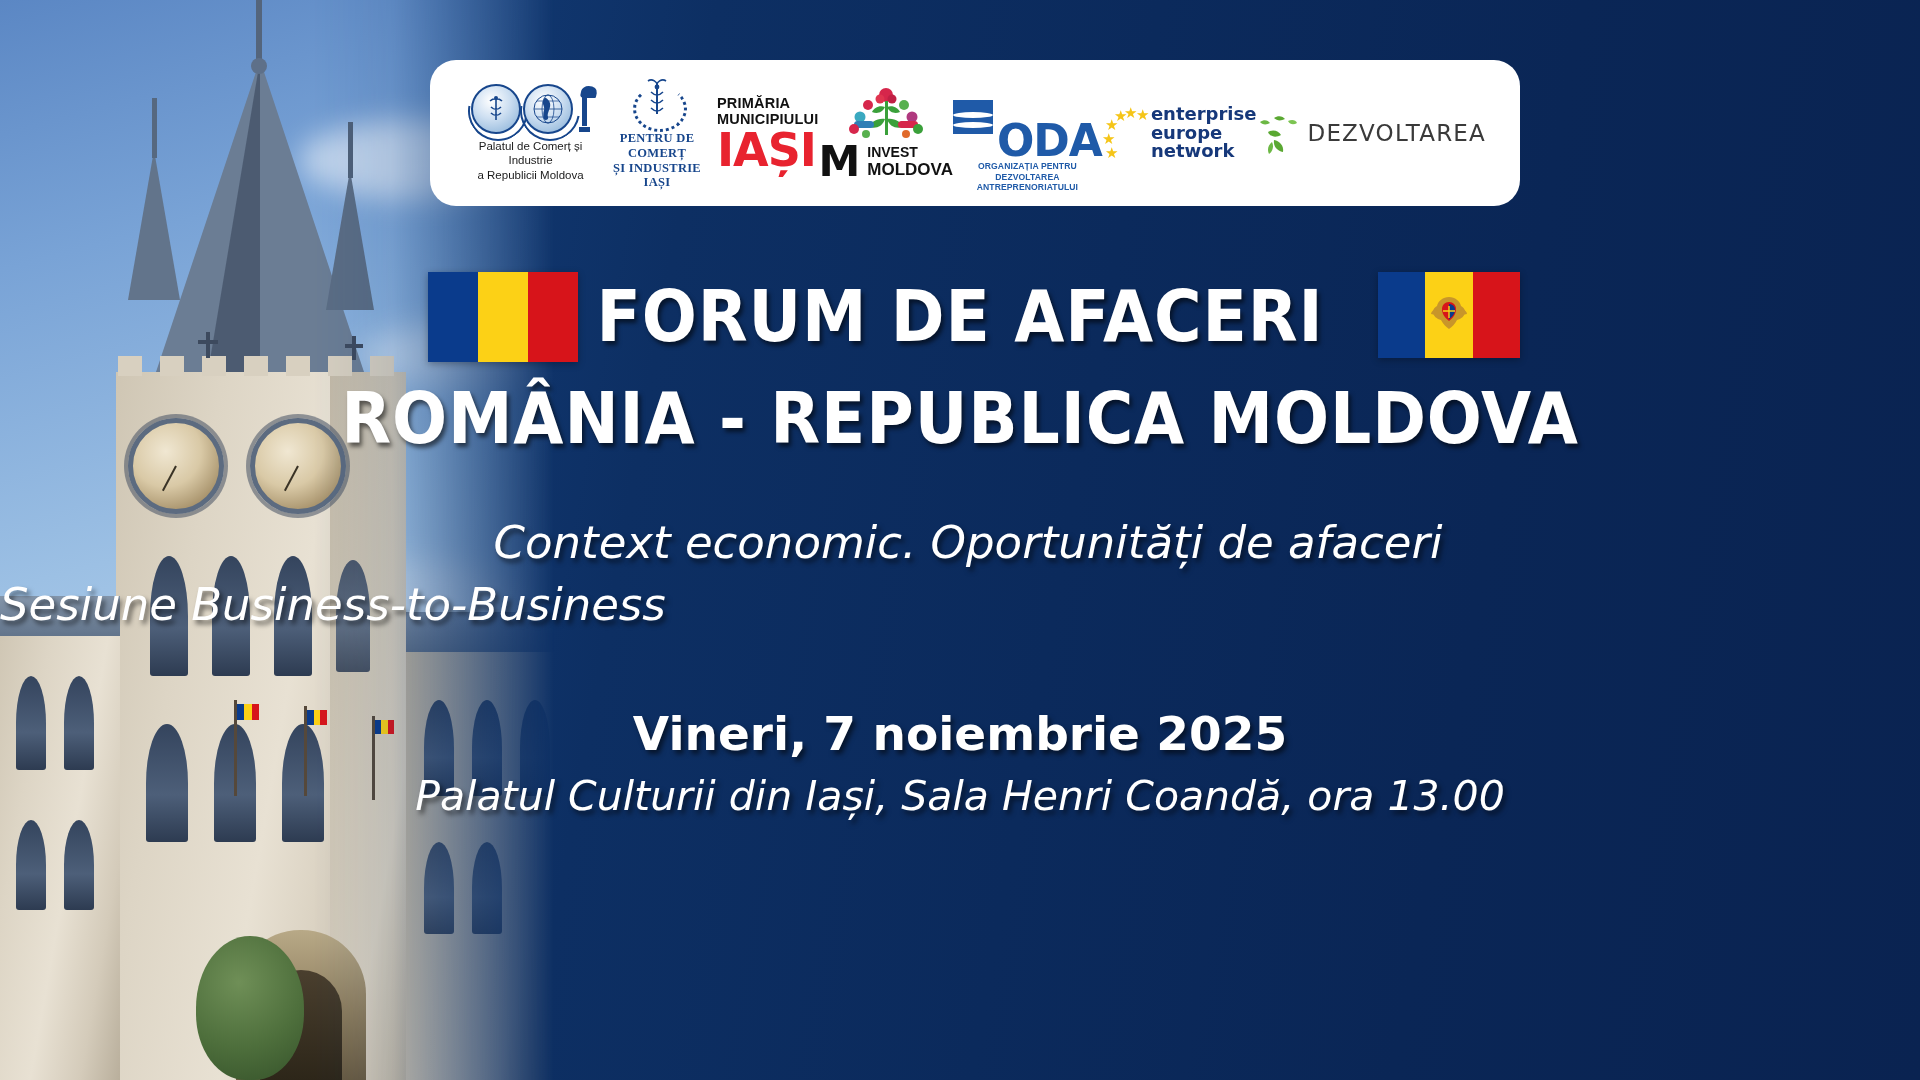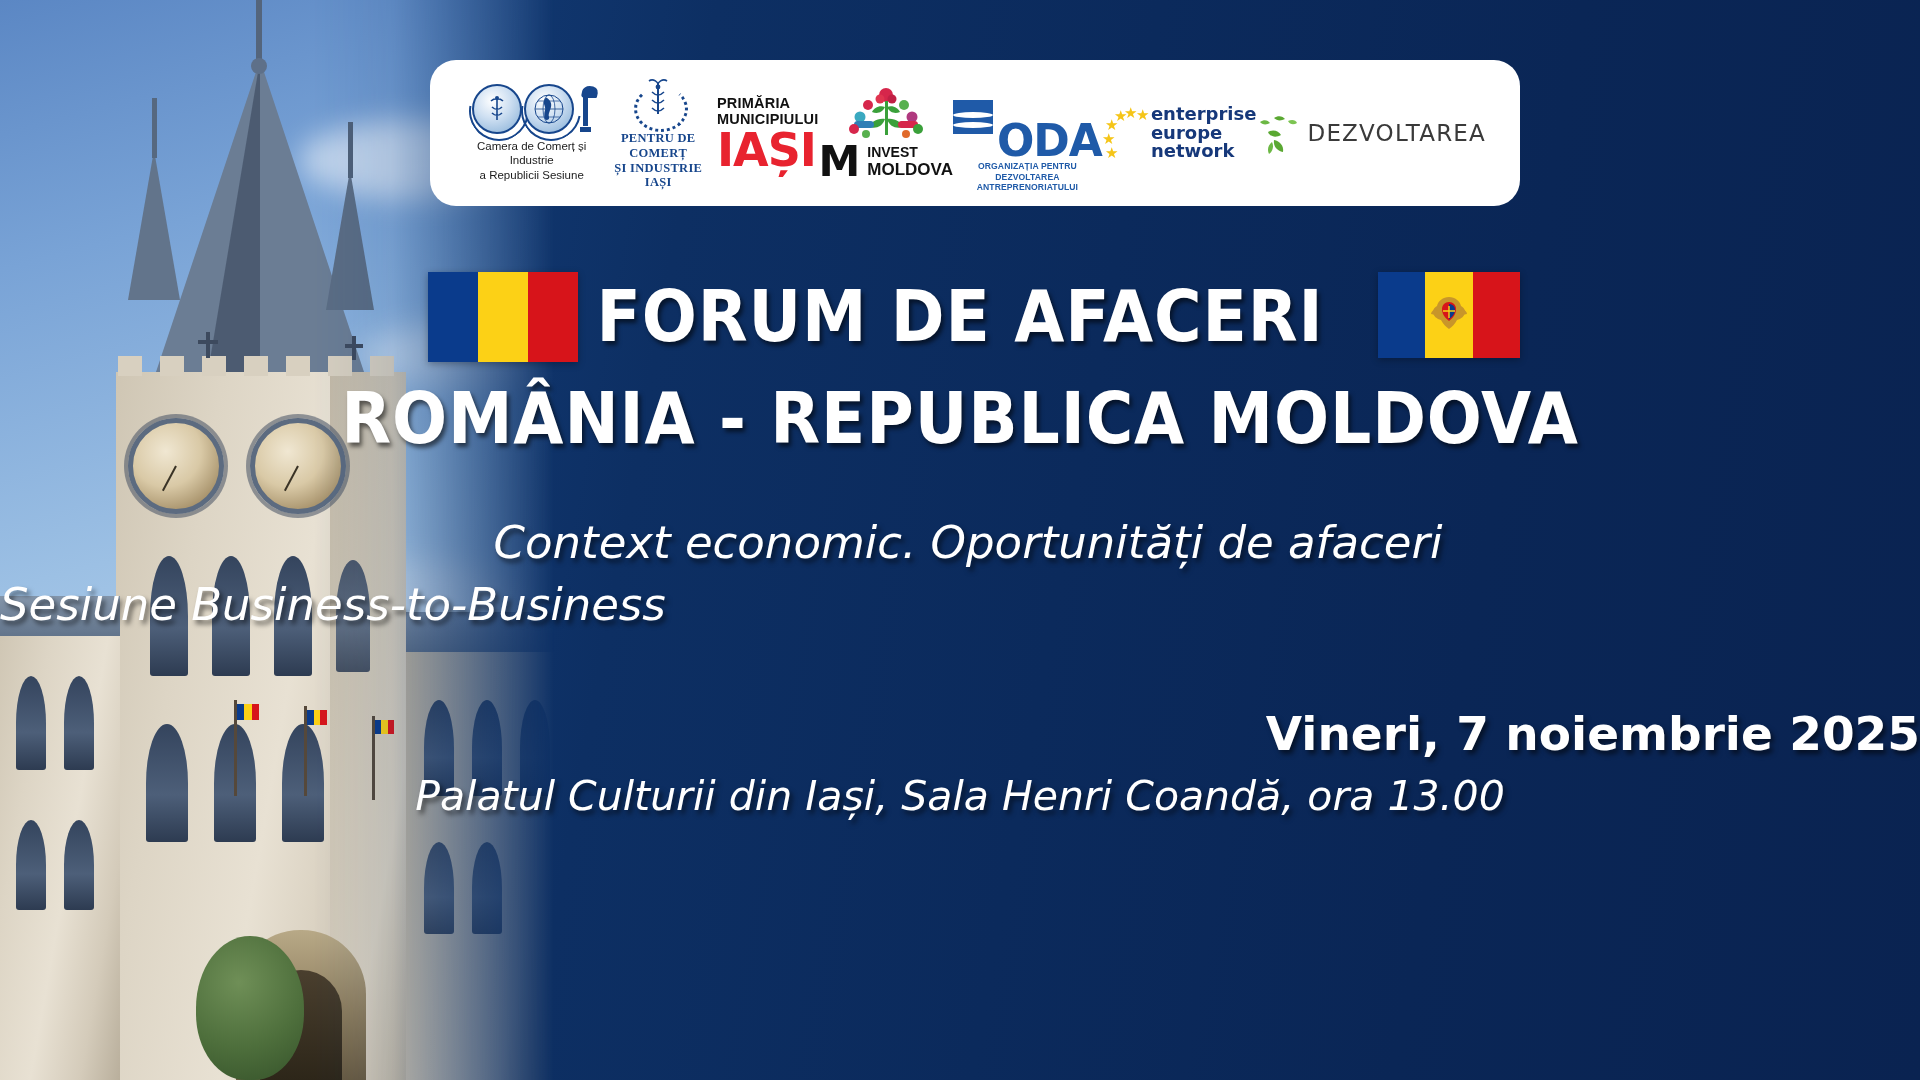--- a/index.html
+++ b/index.html
@@ -106,21 +106,21 @@
   .title1{position:absolute;left:0;right:0;top:274px;text-align:center;color:#fff;
     font-family:"DejaVu Sans",sans-serif;font-weight:700;font-size:72px;letter-spacing:1px;
     transform:scaleX(.9);}
   .title2{position:absolute;left:0;right:0;top:376px;text-align:center;color:#fff;
     font-family:"DejaVu Sans",sans-serif;font-weight:700;font-size:72px;letter-spacing:1px;
     transform:scaleX(.9);}
   .sub1{position:absolute;left:16px;right:0;top:516px;text-align:center;color:#fff;
     font-style:italic;font-size:45px;font-family:"DejaVu Sans",sans-serif;font-weight:500;}
   .sub2{position:absolute;left:0;right:0;top:578px;color:#fff;
     font-style:italic;font-size:45px;font-family:"DejaVu Sans",sans-serif;font-weight:500;}
-  .date{position:absolute;left:0;right:0;top:706px;text-align:right;color:#fff;
+  .date{position:absolute;left:0;right:0;top:706px;text-align:center;color:#fff;
     font-weight:700;font-size:47px;font-family:"DejaVu Sans",sans-serif;}
   .venue{position:absolute;left:0;right:0;top:772px;text-align:center;color:#fff;
     font-style:italic;font-size:41px;font-family:"DejaVu Sans",sans-serif;font-weight:500;}
 </style>
 </head>
 <body>
 
 <div id="poster">
 
   <div class="photo">
@@ -226,22 +226,22 @@
             <path d="M15 6c3 2 5 5 4 9s-3 7-2 10-3 4-4 2-1-6 0-9-2-6-1-9 2-4 3-3z" fill="#17468c"></path>
           </svg>
         </div>
         <div class="cci-torch">
           <div class="flame"></div>
           <div class="stem"></div>
           <div class="base"></div>
         </div>
       </div>
       <div class="cci-cap">
-        <span>Camera de Comerț și Industrie</span><br>
-        <span>a Republicii Sesiune</span>
+        <span>Palatul de Comerț și Industrie</span><br>
+        <span>a Republicii Moldova</span>
       </div>
     </div>
 
     <div class="logo">
       <div class="iasi-wreath">
         <div class="lring"></div>
         <svg class="cad" width="30" height="40" viewBox="0 0 30 40">
           <path d="M15 6v30" stroke="#17468c" stroke-width="2" fill="none"></path>
           <path d="M6 3c4-3 10 1 9 5M24 3c-4-3-10 1-9 5" stroke="#17468c" stroke-width="1.6" fill="none"></path>
           <path d="M9 14c4 4 8 4 12 0M9 22c4 4 8 4 12 0M9 30c4 4 8 4 12 0" stroke="#17468c" stroke-width="1.5" fill="none"></path>

